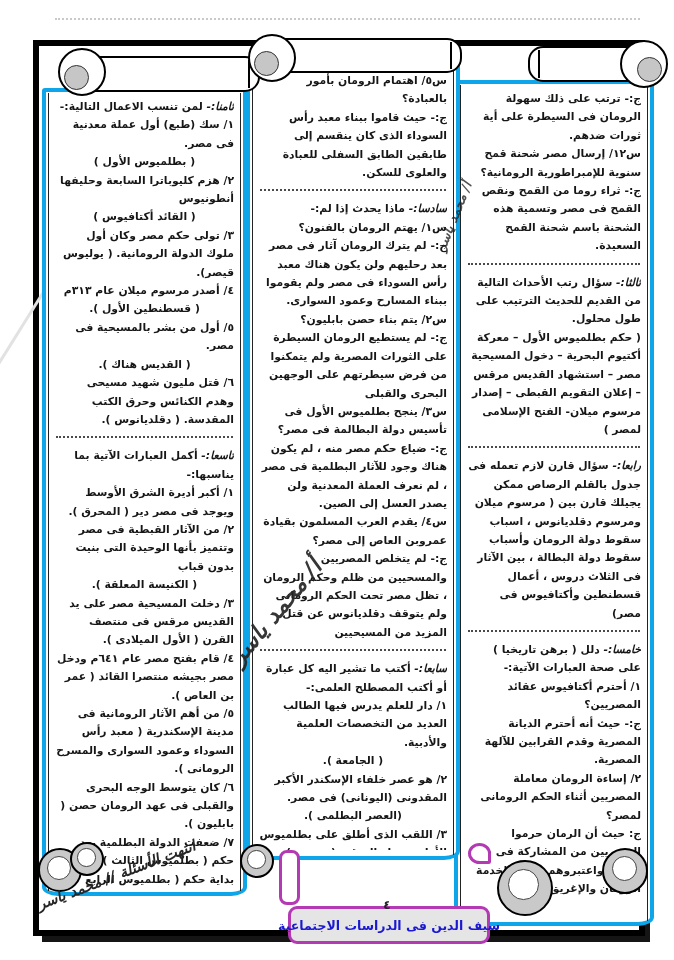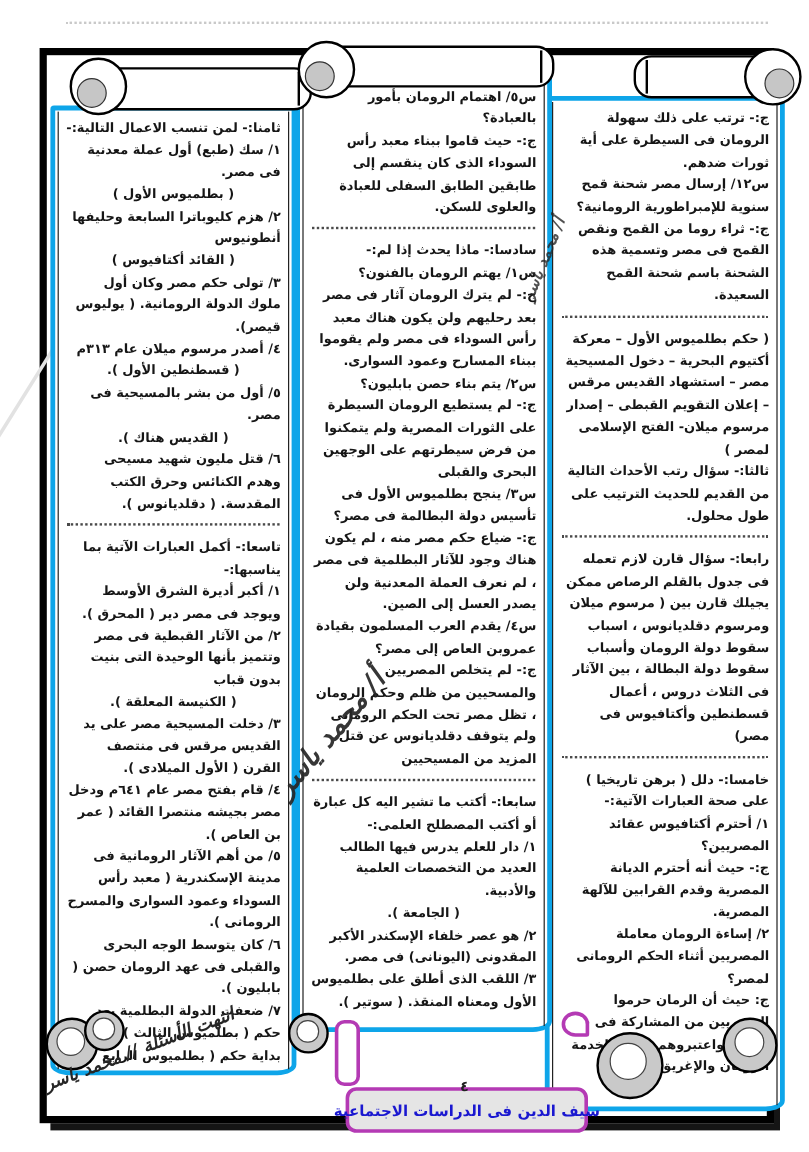--- a/index.html
+++ b/index.html
@@ -15,21 +15,21 @@
   .scroll-col{position:absolute;background:#fff;border:4px solid #0ea5e9;
               border-radius:3px 3px 16px 16px / 3px 3px 9px 9px;z-index:2;}
   .scroll-col::before{content:"";position:absolute;top:1px;bottom:1px;left:2px;right:2px;
               border-left:1.5px solid #222;border-right:1.5px solid #222;pointer-events:none;}
   .col-text{position:absolute;inset:6px 9px 6px 9px;direction:rtl;text-align:right;
             font-size:10.8px;line-height:18.4px;font-weight:bold;color:#161616;overflow:hidden;}
   .blk{margin:0;}
   .blk.c{text-align:center;}
   .blk.d{border-top:2px dotted #4a4a4a;height:3px;margin:7px 1px 6px 1px;}
   .lead{font-weight:bold;white-space:nowrap;}
-  .blk.h > .lead{}
+  .blk.h > .lead{font-style:italic;}
 
   
   .roll{position:absolute;background:#fff;border:2px solid #000;border-radius:15px;z-index:4;}
   .roll .endline{position:absolute;top:2px;bottom:2px;width:0;border-left:2px solid #000;}
   .curl{position:absolute;width:44px;height:44px;border:2px solid #000;border-radius:50%;
         background:#fff;z-index:5;}
   .curl::after{content:"";position:absolute;left:4px;bottom:4px;width:23px;height:23px;
         background:#c6c6c6;border:1px solid #333;border-radius:50%;}
   .curl.right::after{left:auto;right:4px;}
 
@@ -70,22 +70,22 @@
   <div class="top-dotline"></div>
   <div class="page-frame"></div>
   <div class="artifact"></div>
 
   <div class="scroll-col" style="left:454px;top:80px;width:192px;height:838px;">
     <div class="col-text">
         <div class="blk p"><span class="lead">ج:- </span>ترتب على ذلك سهولة الرومان فى السيطرة على أية ثورات ضدهم.</div>
         <div class="blk p"><span class="lead">س١٢/ </span>إرسال مصر شحنة قمح سنوية للإمبراطورية الرومانية؟</div>
         <div class="blk p"><span class="lead">ج:- </span>ثراء روما من القمح ونقص القمح فى مصر وتسمية هذه الشحنة باسم شحنة القمح السعيدة.</div>
         <div class="blk d"></div>
+        <div class="blk h"><span class="lead">ثالثا:- </span>سؤال رتب الأحداث التالية من القديم للحديث الترتيب على طول محلول.</div>
         <div class="blk p">( حكم بطلميوس الأول – معركة أكتيوم البحرية – دخول المسيحية مصر – استشهاد القديس مرقس – إعلان التقويم القبطى – إصدار مرسوم ميلان- الفتح الإسلامى لمصر )</div>
-        <div class="blk h"><span class="lead">ثالثا:- </span>سؤال رتب الأحداث التالية من القديم للحديث الترتيب على طول محلول.</div>
         <div class="blk d"></div>
         <div class="blk h"><span class="lead">رابعا:- </span>سؤال قارن لازم تعمله فى جدول بالقلم الرصاص ممكن يجيلك قارن بين ( مرسوم ميلان ومرسوم دقلديانوس ، اسباب سقوط دولة الرومان وأسباب سقوط دولة البطالة ، بين الآثار فى الثلاث دروس ، أعمال قسطنطين وأكتافيوس فى مصر)</div>
         <div class="blk d"></div>
         <div class="blk h"><span class="lead">خامسا:- </span>دلل ( برهن تاريخيا ) على صحة العبارات الآتية:-</div>
         <div class="blk p"><span class="lead">١/ </span>أحترم أكتافيوس عقائد المصريين؟</div>
         <div class="blk p"><span class="lead">ج:- </span>حيث أنه أحترم الديانة المصرية وقدم القرابين للآلهة المصرية.</div>
         <div class="blk p"><span class="lead">٢/ </span>إساءة الرومان معاملة المصريين أثناء الحكم الرومانى لمصر؟</div>
         <div class="blk p"><span class="lead">ج: </span>حيث أن الرمان حرموا المصريين من المشاركة فى حكم بلادهم واعتبروهم طائفة لخدمة الرومان والإغريق.</div>
       </div>
   </div>
@@ -105,20 +105,21 @@
         <div class="blk p"><span class="lead">س٢/ </span>يتم بناء حصن بابليون؟</div>
         <div class="blk p"><span class="lead">ج:- </span>لم يستطيع الرومان السيطرة على الثورات المصرية ولم يتمكنوا من فرض سيطرتهم على الوجهين البحرى والقبلى</div>
         <div class="blk p"><span class="lead">س٣/ </span>ينجح بطلميوس الأول فى تأسيس دولة البطالمة فى مصر؟ ج:- ضياع حكم مصر منه ، لم يكون هناك وجود للآثار البطلمية فى مصر ، لم نعرف العملة المعدنية ولن يصدر العسل إلى الصين.</div>
         <div class="blk p"><span class="lead">س٤/ </span>يقدم العرب المسلمون بقيادة عمروبن العاص إلى مصر؟</div>
         <div class="blk p"><span class="lead">ج:- </span>لم يتخلص المصريين والمسحيين من ظلم وحكم الرومان ، تظل مصر تحت الحكم الرومانى ولم يتوقف دقلديانوس عن قتل المزيد من المسيحيين</div>
         <div class="blk d"></div>
         <div class="blk h"><span class="lead">سابعا:- </span>أكتب ما تشير اليه كل عبارة أو أكتب المصطلح العلمى:-</div>
         <div class="blk p"><span class="lead">١/ </span>دار للعلم يدرس فيها الطالب العديد من التخصصات العلمية والأدبية.</div>
         <div class="blk c">( الجامعة ).</div>
         <div class="blk p"><span class="lead">٢/ </span>هو عصر خلفاء الإسكندر الأكبر المقدونى (اليونانى) فى مصر.</div>
+        <div class="blk c">(العصر البطلمى ).</div>
         <div class="blk p"><span class="lead">٣/ </span>اللقب الذى أطلق على بطلميوس الأول ومعناه المنقذ. ( سوتير ).</div>
       </div>
   </div>
   <div class="roll" style="left:262px;top:38px;width:196px;height:31px;">
     <div class="endline" style="right:8px;"></div>
   </div>
   <div class="curl" style="left:248px;top:34px;"></div>
 
   <div class="scroll-col" style="left:42px;top:88px;width:197px;height:800px;">
     <div class="col-text">

